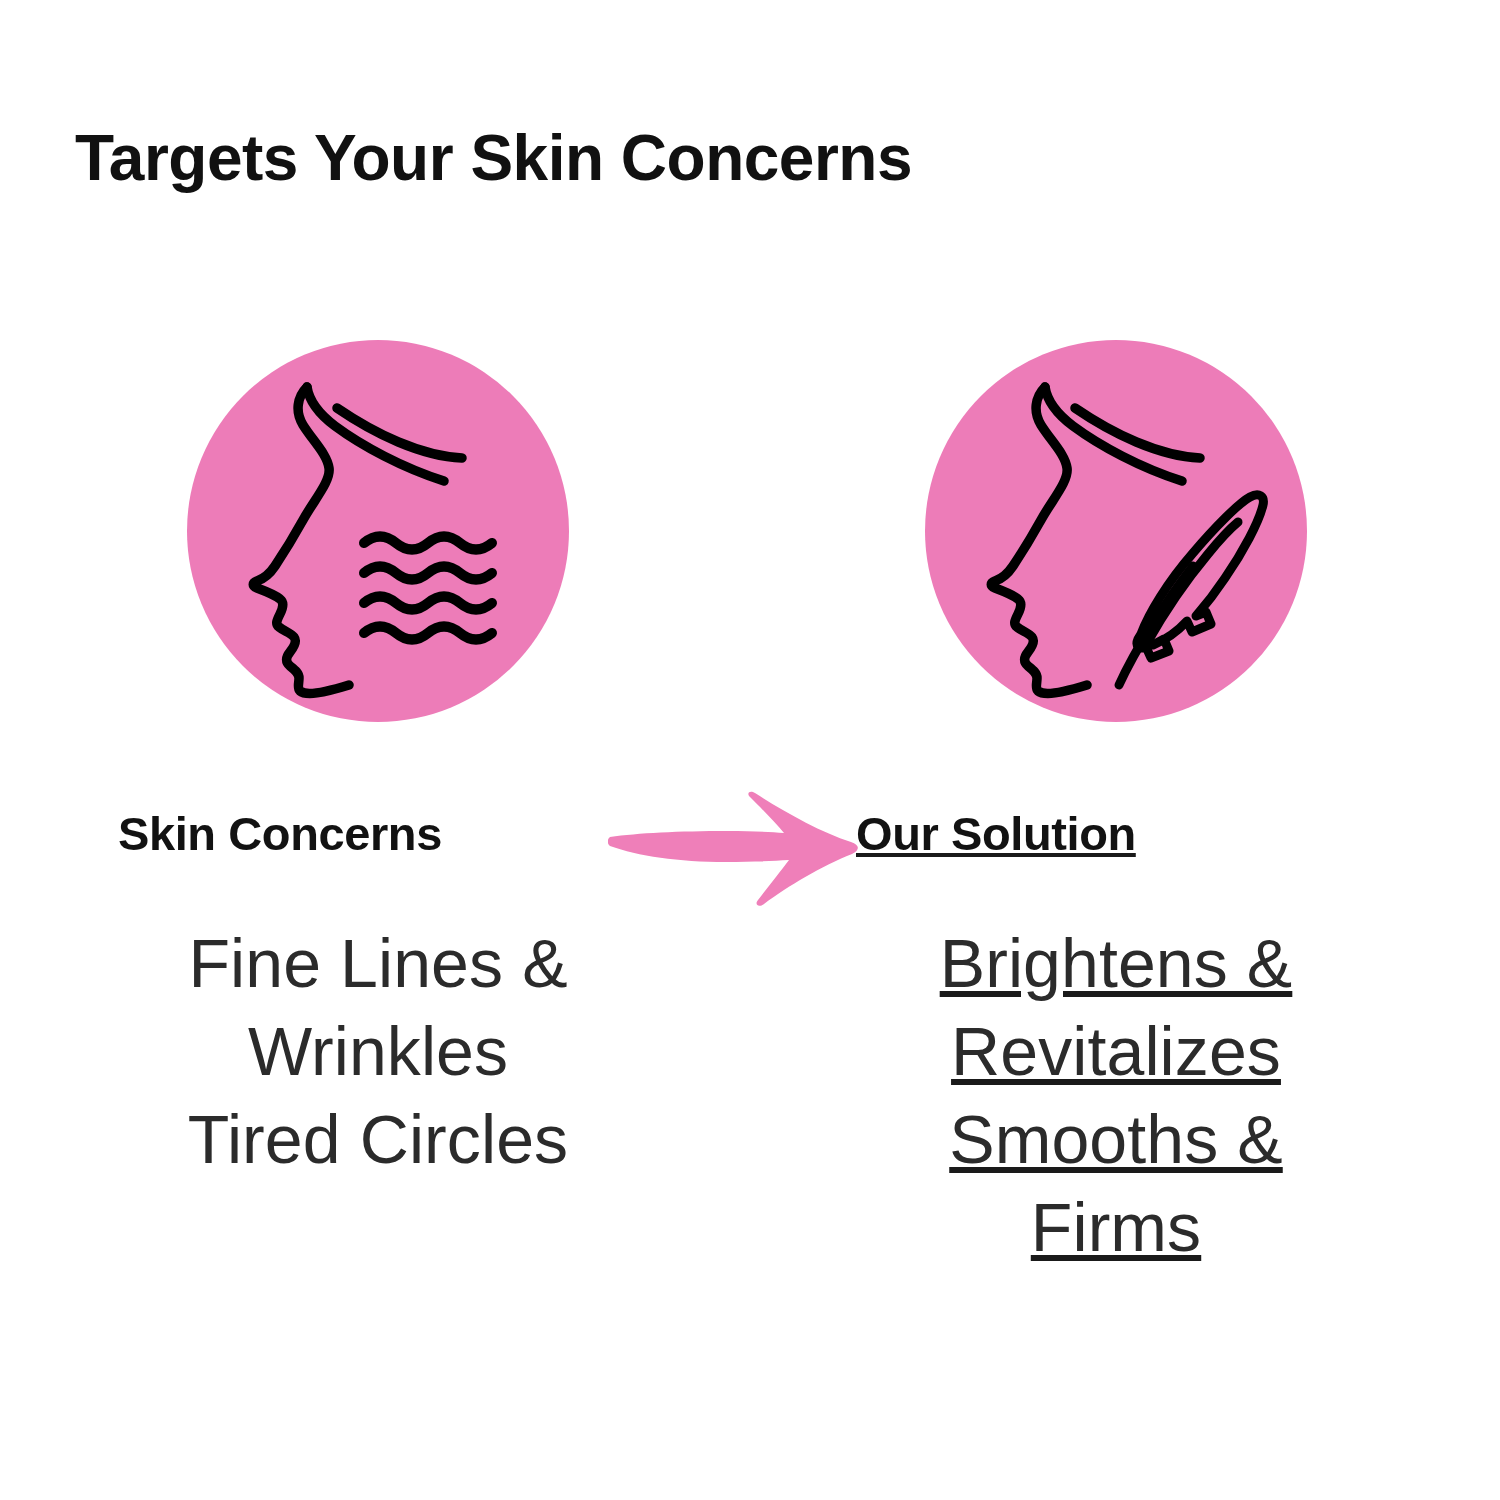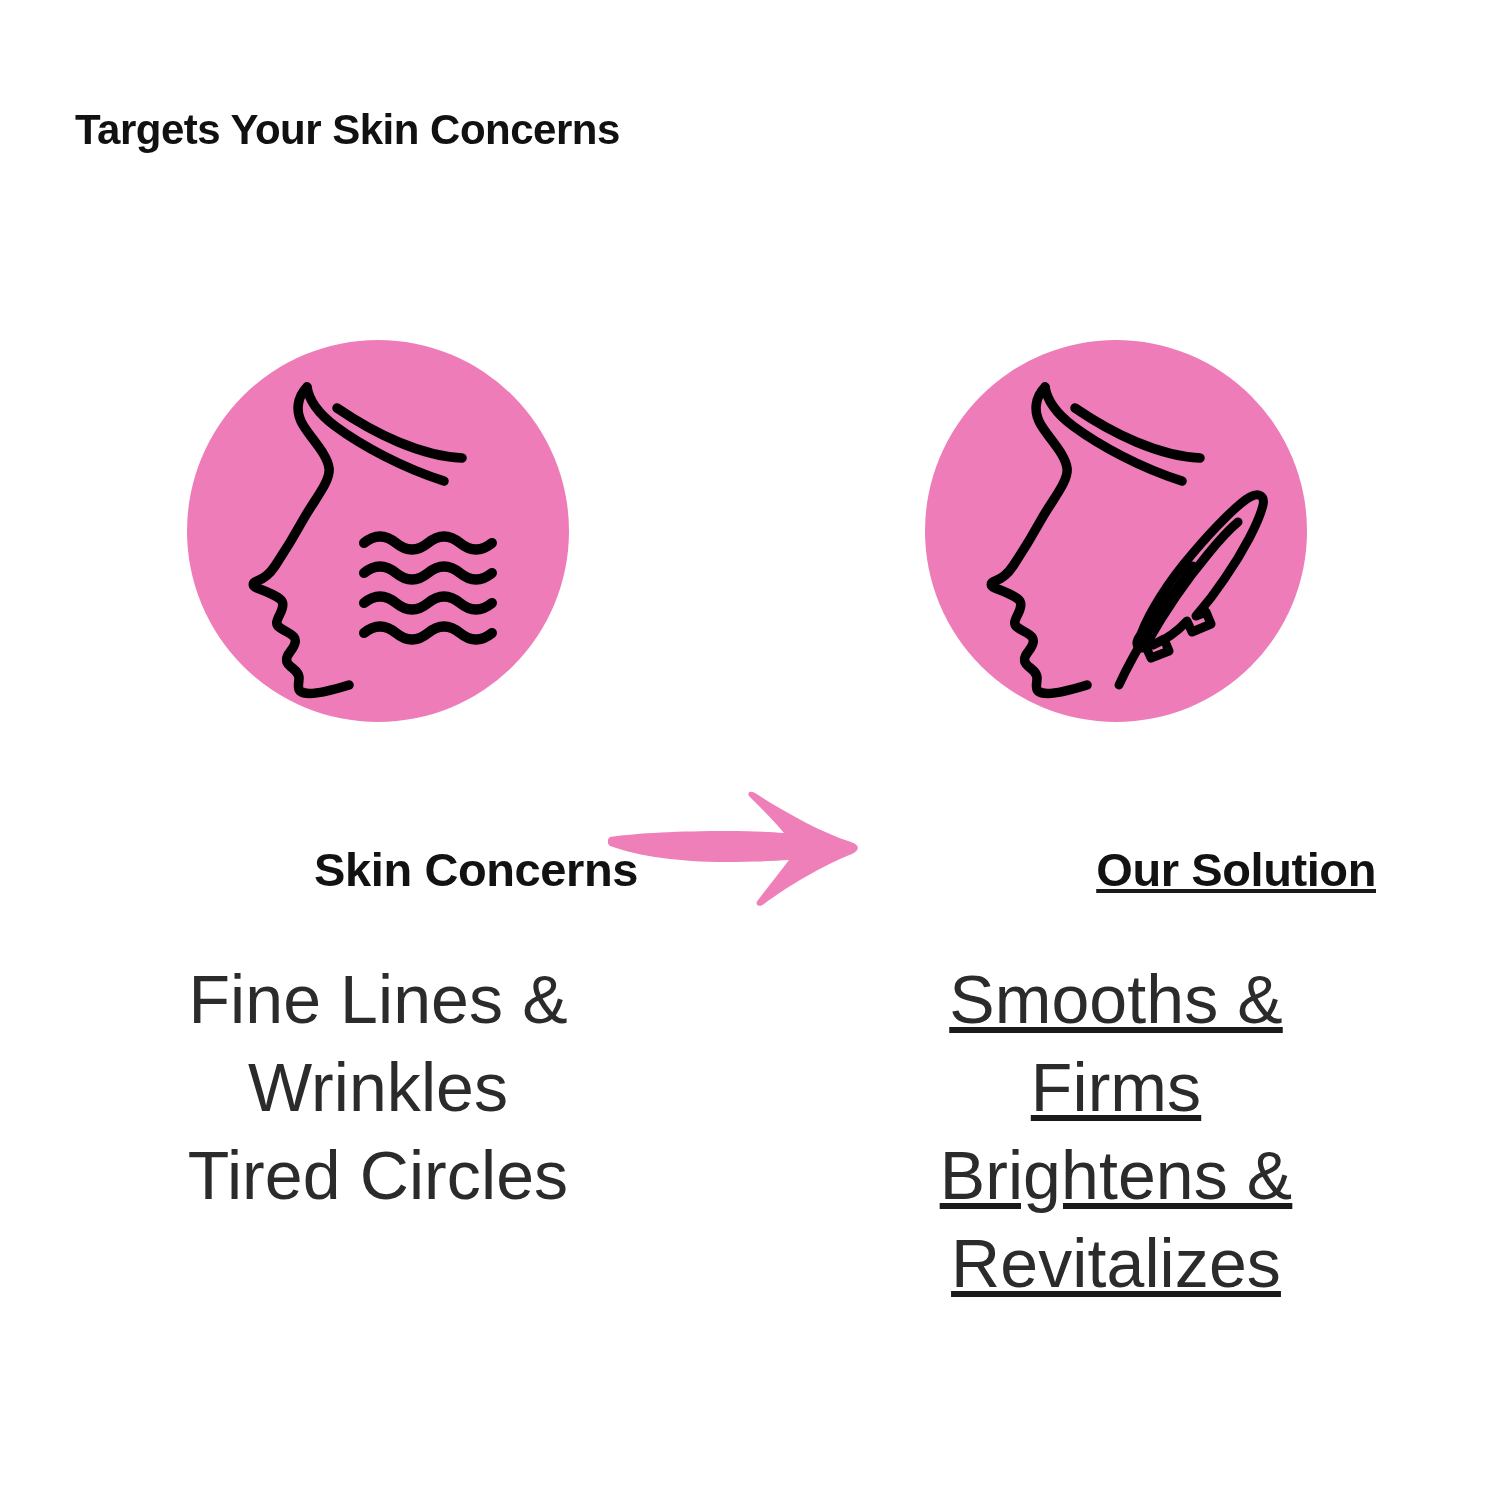--- a/index.html
+++ b/index.html
@@ -14,21 +14,21 @@
     color: #1a1a1a;
     overflow: hidden;
     position: relative;
   }
 
   
   #page-title {
     position: absolute;
     left: 75px;
     top: 78px;
-    font-size: 42px;
+    font-size: 64px;
     font-weight: 700;
     letter-spacing: -0.5px;
     color: #111111;
     white-space: nowrap;
   }
 
   
   #comparison {
     position: absolute;
     left: 0;
@@ -56,26 +56,26 @@
   .icon-badge svg {
     position: absolute;
     left: 0;
     top: 0;
     width: 382px;
     height: 382px;
     display: block;
   }
 
   .column-label {
-    text-align: right;
+    text-align: left;
     font-size: 47px;
     font-weight: 700;
     letter-spacing: -0.4px;
     color: #121212;
-    margin-top: 120px;
+    margin-top: 84px;
     white-space: nowrap;
   }
 
   .bullet-list {
     margin: 0;
     padding: 0;
     list-style: none;
     text-align: center;
     margin-top: 58px;
   }
@@ -220,18 +220,18 @@
                    C214 310, 210 306, 213 299 Z"></path>
 
           <path d="M222 303 C236 278, 258 244, 283 214 C296 198, 307 187, 313 182"></path>
         </g>
       </svg>
     </div>
 
     <div class="column-label">Our Solution</div>
 
     <ul class="bullet-list">
+      <li>Brightens &amp; Revitalizes</li>
       <li>Smooths &amp; Firms</li>
-      <li>Brightens &amp; Revitalizes</li>
     </ul>
   </div>
 
 </section>
 
 </body></html>

